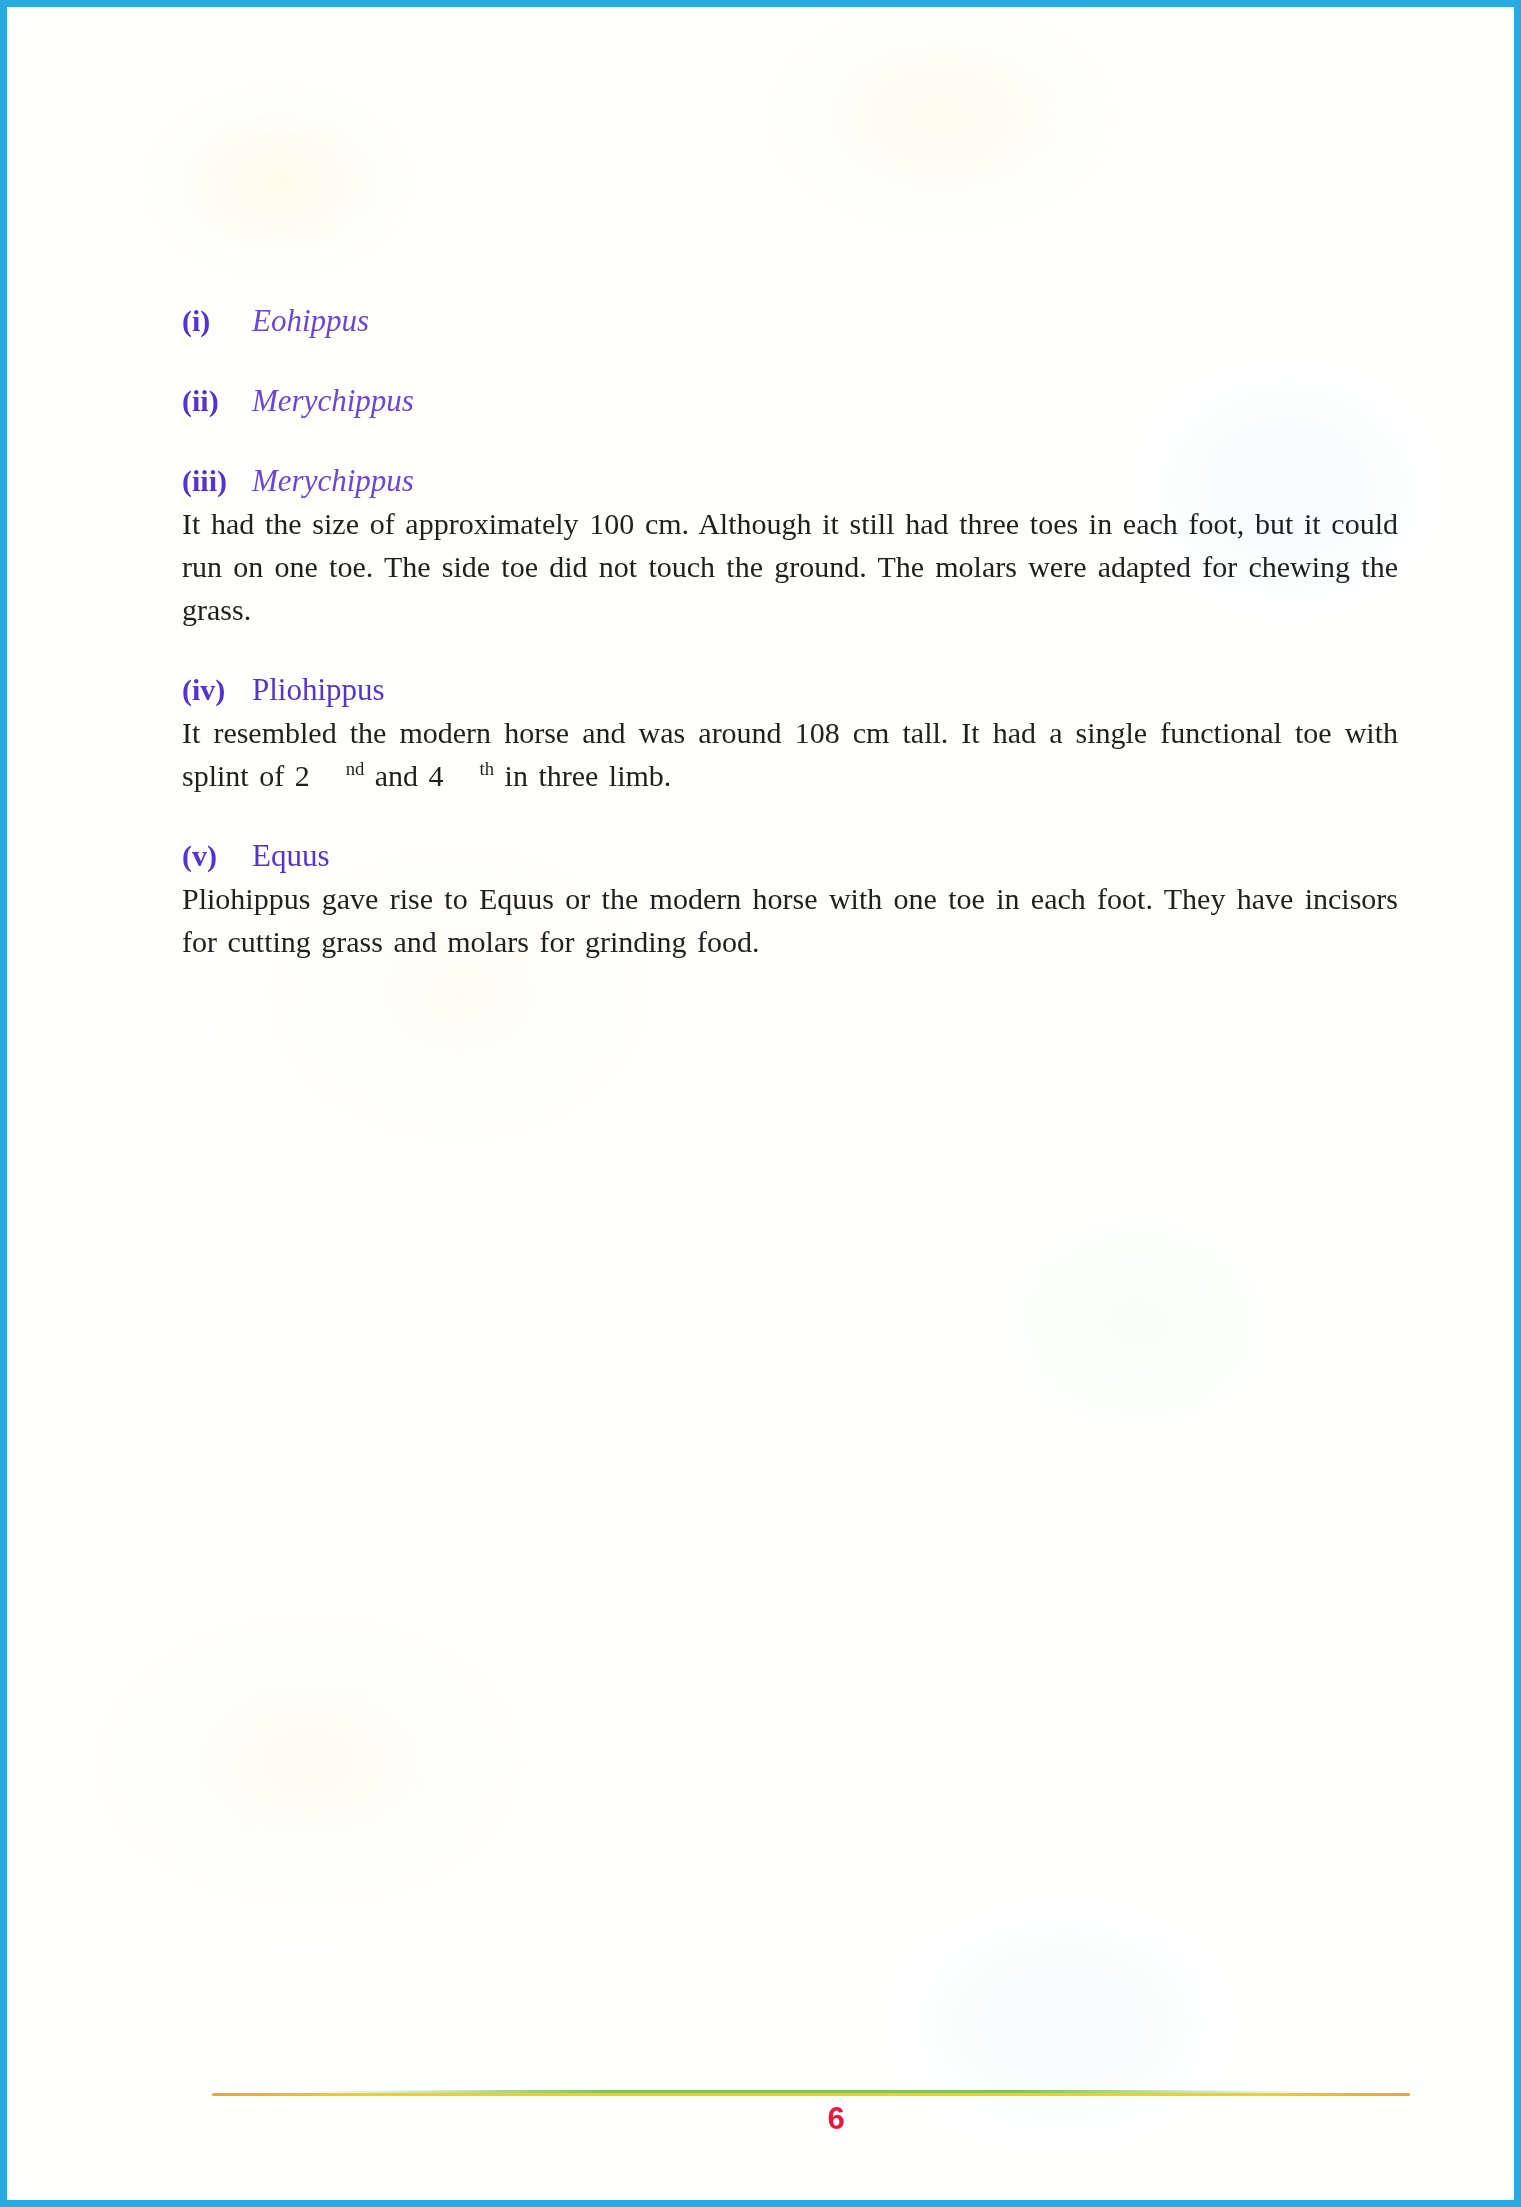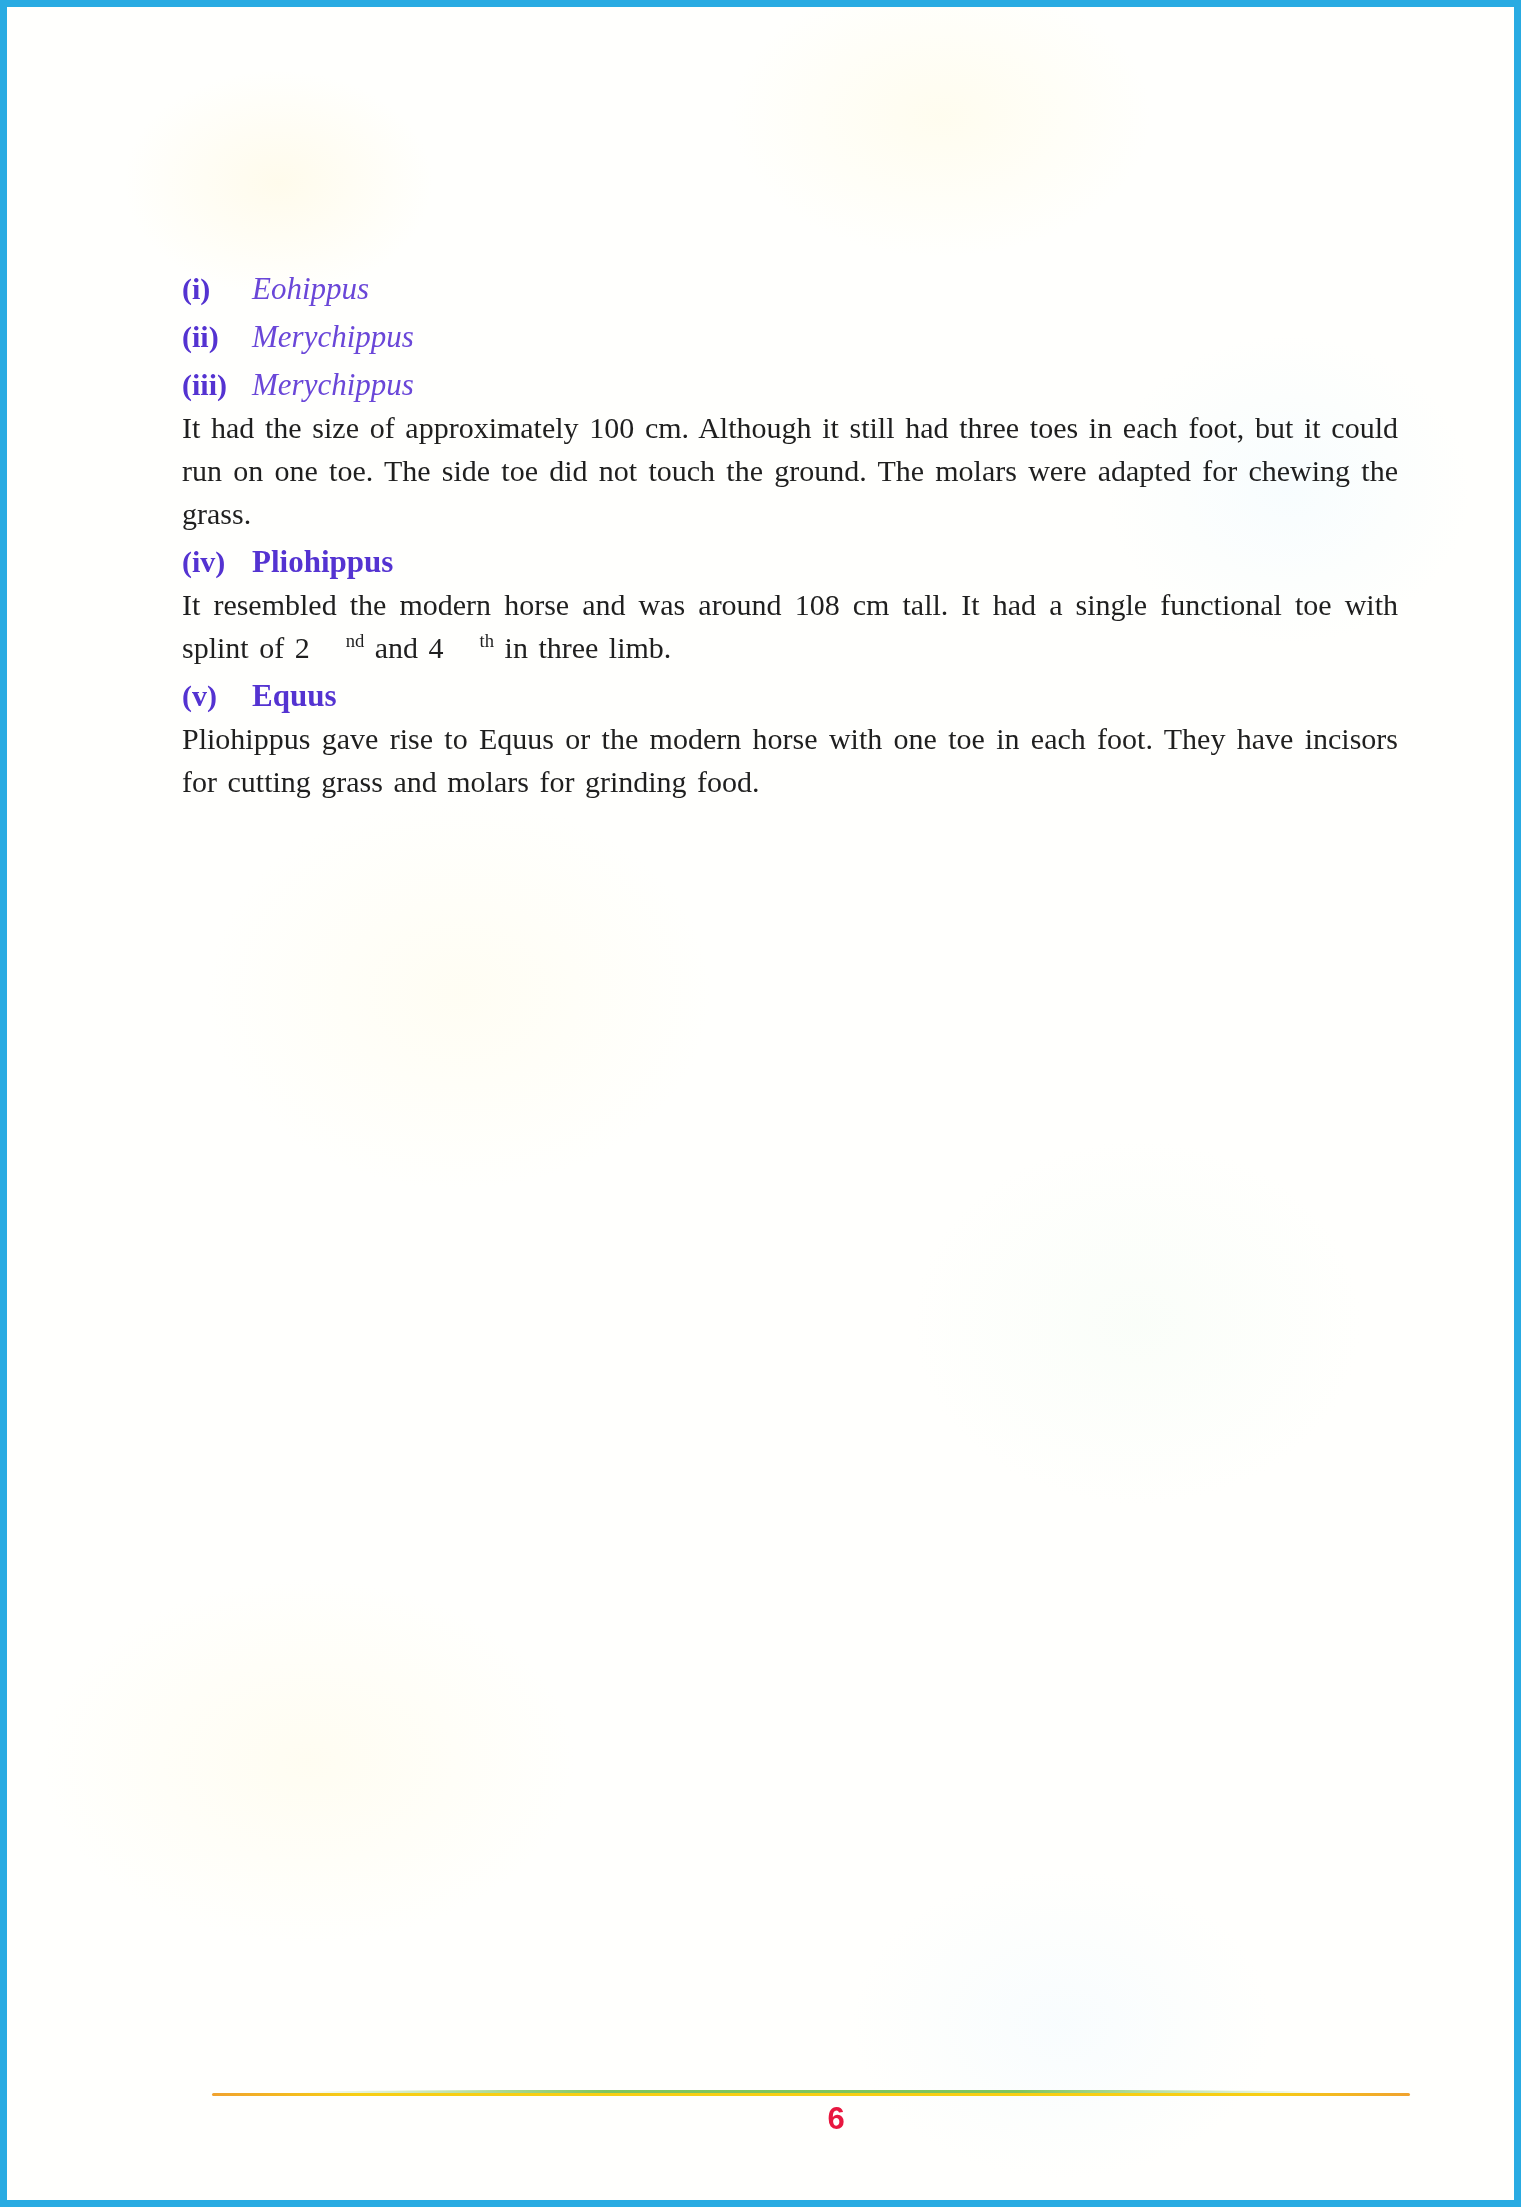--- a/index.html
+++ b/index.html
@@ -53,27 +53,28 @@
   }
   .section-label {
     display: inline-block;
     min-width: 70px;
     font-weight: bold;
     color: var(--heading_purple, #5433D1);
     font-size: 30px;
   }
   .section-name {
     font-size: 31px;
+    margin-top: 32px;
   }
   .section-name.italic {
     font-style: italic;
     color: var(--heading_purple_italic, #6A47D8);
   }
   .section-name.bold {
-    font-weight: bold;
+    font-weight: normal;
     color: var(--heading_purple, #5433D1);
   }
   .body-paragraph {
     margin: 0;
     text-align: justify;
     word-spacing: 3px;
   }
   .body-paragraph sup {
     font-size: 0.62em;
     line-height: 0;

